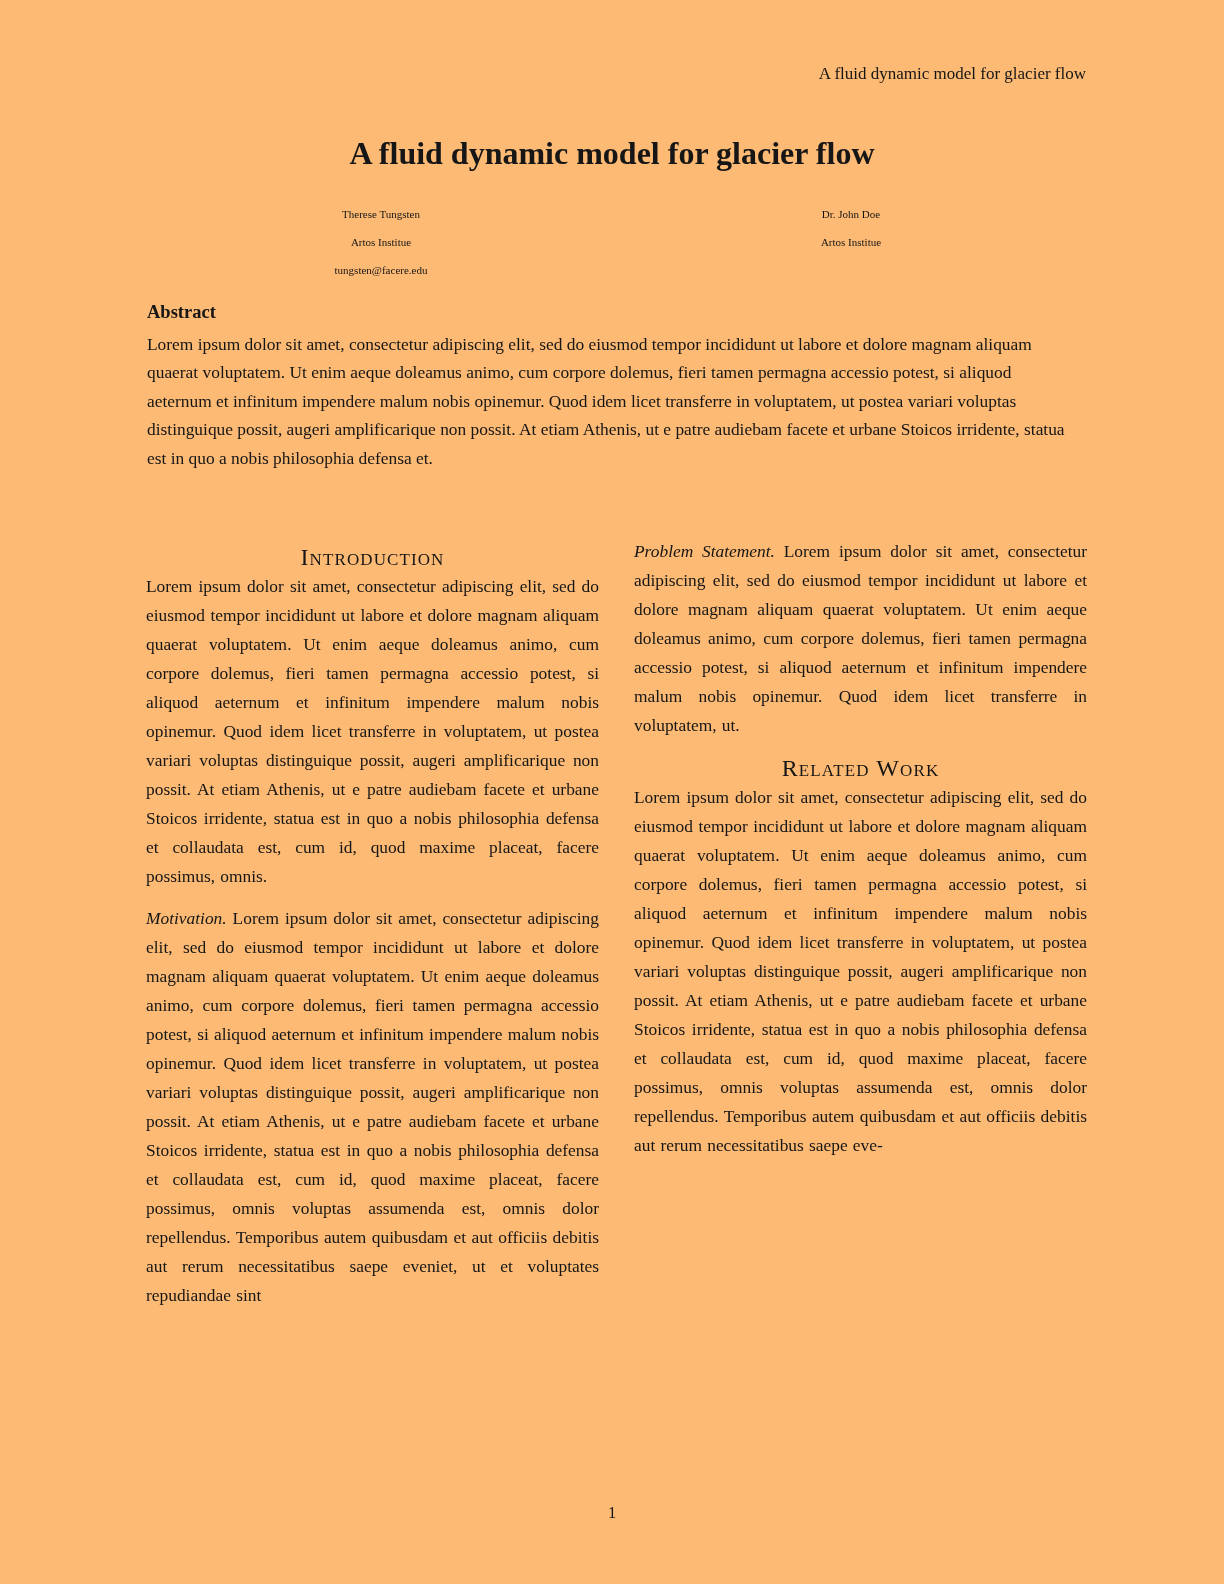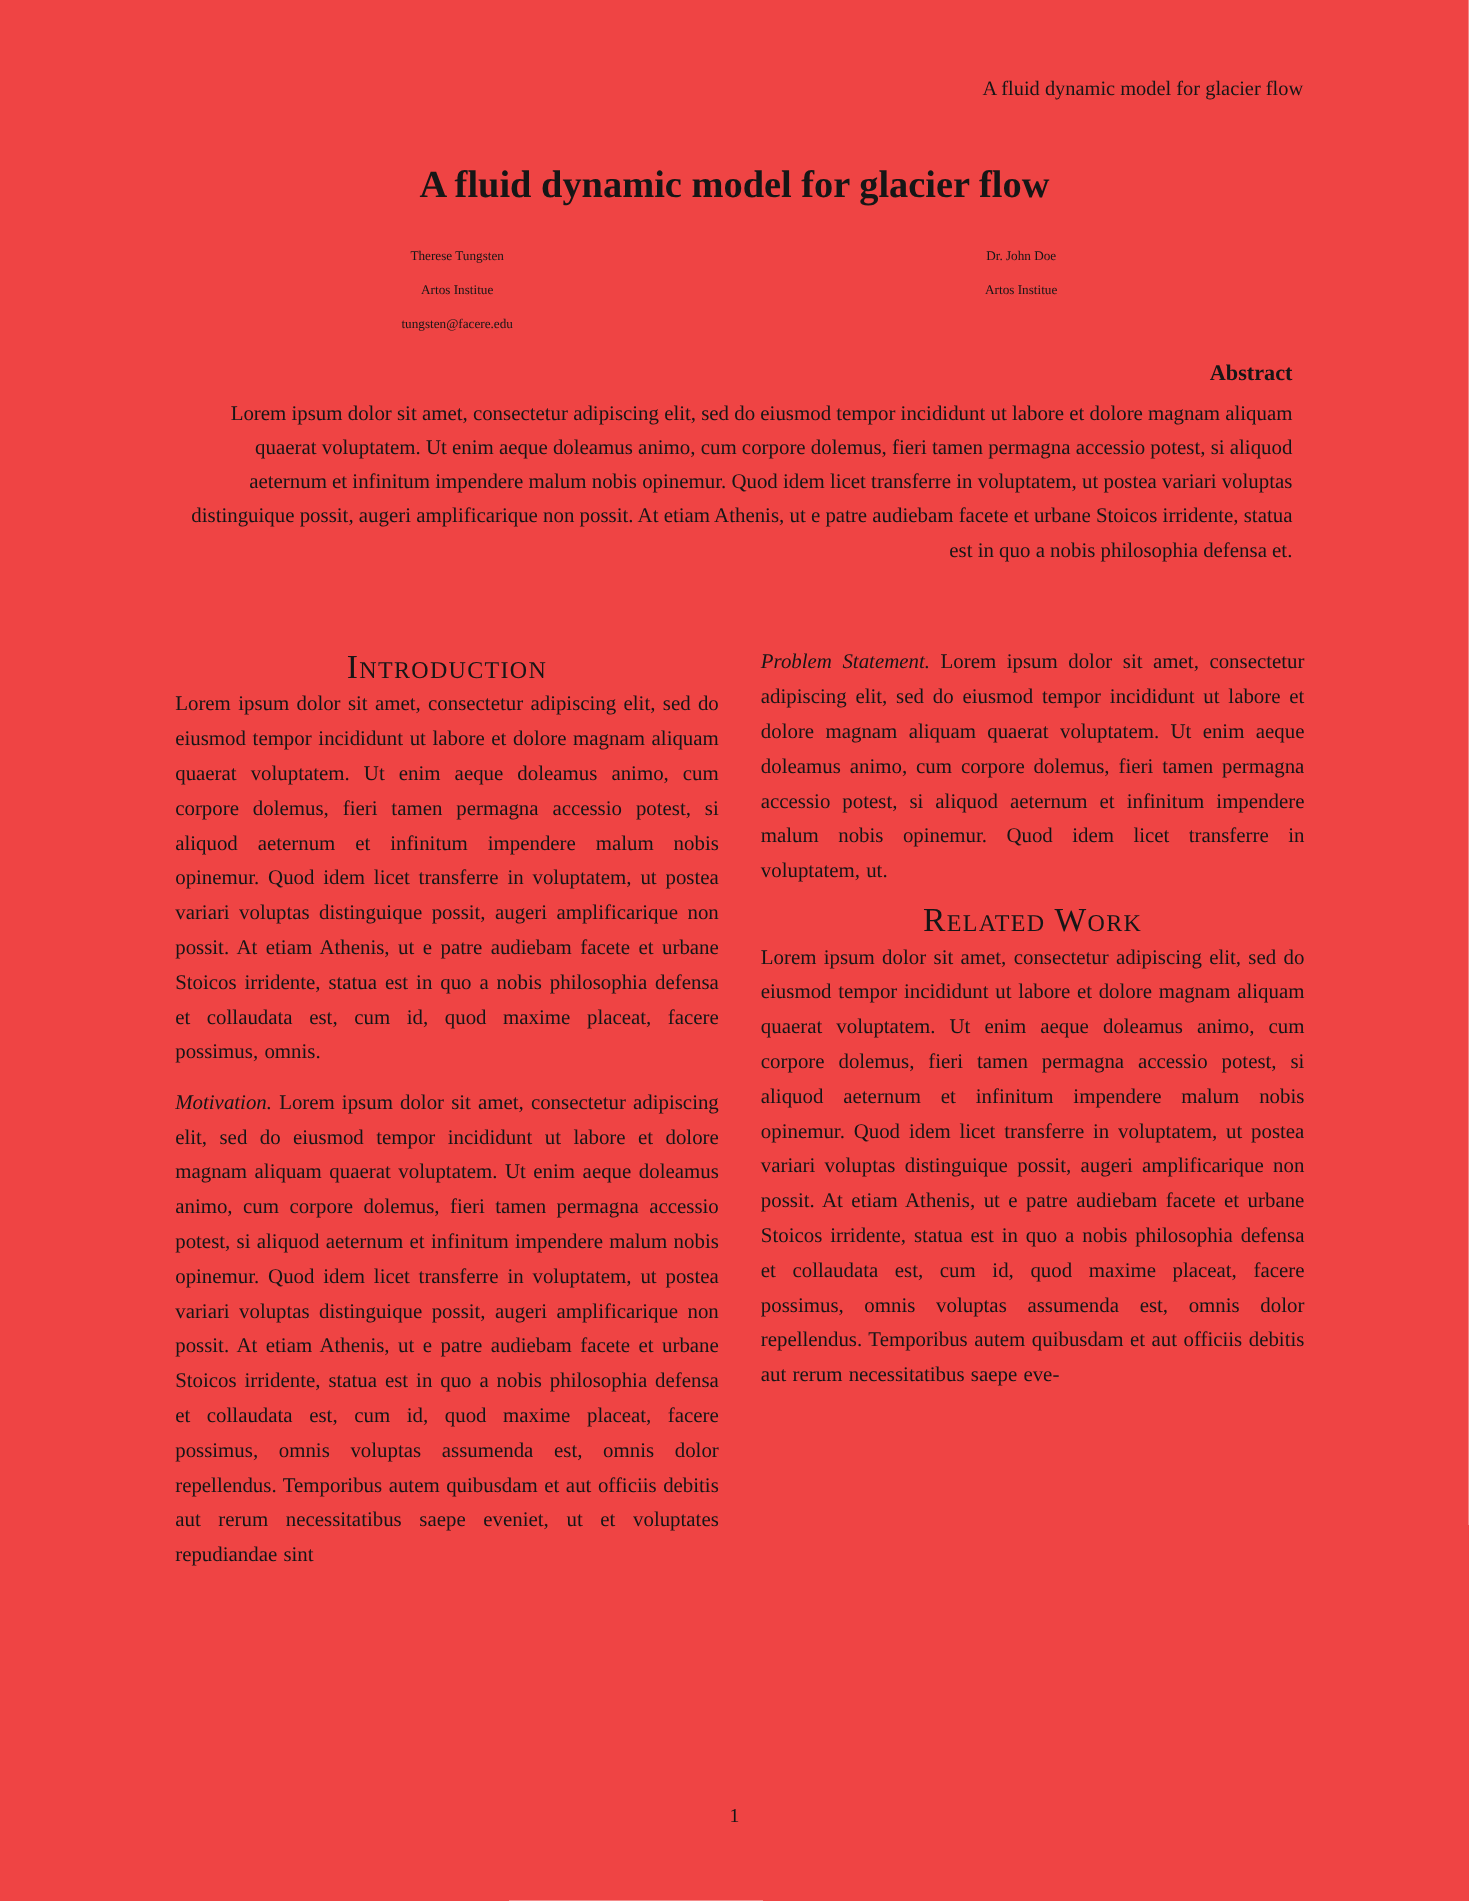--- a/index.html
+++ b/index.html
@@ -5,58 +5,58 @@
   * { box-sizing: border-box; margin: 0; padding: 0; }
   html, body { background: #ffffff; }
   body {
     width: 1224px; height: 1584px;
     font-family: "Liberation Serif", "DejaVu Serif", serif;
     color: #161616;
   }
   .page {
     position: relative;
     width: 1224px; height: 1584px;
-    background: #ef4444;
+    background: #fdba74;
     overflow: hidden;
   }
   .running-header {
     position: absolute; top: 63px; left: 146px; width: 940px;
     text-align: right;
     font-size: 17px; line-height: 22px;
   }
   .paper-title {
     position: absolute; top: 134px; left: 0; width: 1224px;
     text-align: center;
     font-size: 32px; font-weight: 700; line-height: 38px;
   }
   .authors {
     position: absolute; top: 200px; left: 146px; width: 940px;
     display: flex;
   }
   .author { flex: 1; text-align: center; font-size: 11px; line-height: 28px; }
   .abstract {
     position: absolute; top: 301px; left: 147px; width: 930px;
-    text-align: right;
+    text-align: left;
   }
   .abstract-heading { font-size: 18.5px; font-weight: 700; line-height: 22px; margin-bottom: 7px; }
   .abstract-text { font-size: 17.4px; line-height: 28.4px; }
   .columns {
     position: absolute; top: 537px; left: 146px; width: 941px;
     display: flex; gap: 35px;
   }
   .col {
     width: 453px;
     font-size: 17.4px; line-height: 29px;
     text-align: justify;
     word-spacing: 0.05em;
   }
   .col p { margin: 0 0 13px 0; }
   .col p:last-child { margin-bottom: 16px; }
   .section-heading {
-    font-size: 28px; line-height: 30px;
+    font-size: 24px; line-height: 30px;
     font-variant: small-caps;
     letter-spacing: 1.1px;
     text-align: center;
     font-weight: 400;
     word-spacing: normal;
     margin: 7px 0 0 0;
   }
   .col > .section-heading:first-child { margin-top: 5px; }
   .runin { font-style: italic; }
   .page-number {

